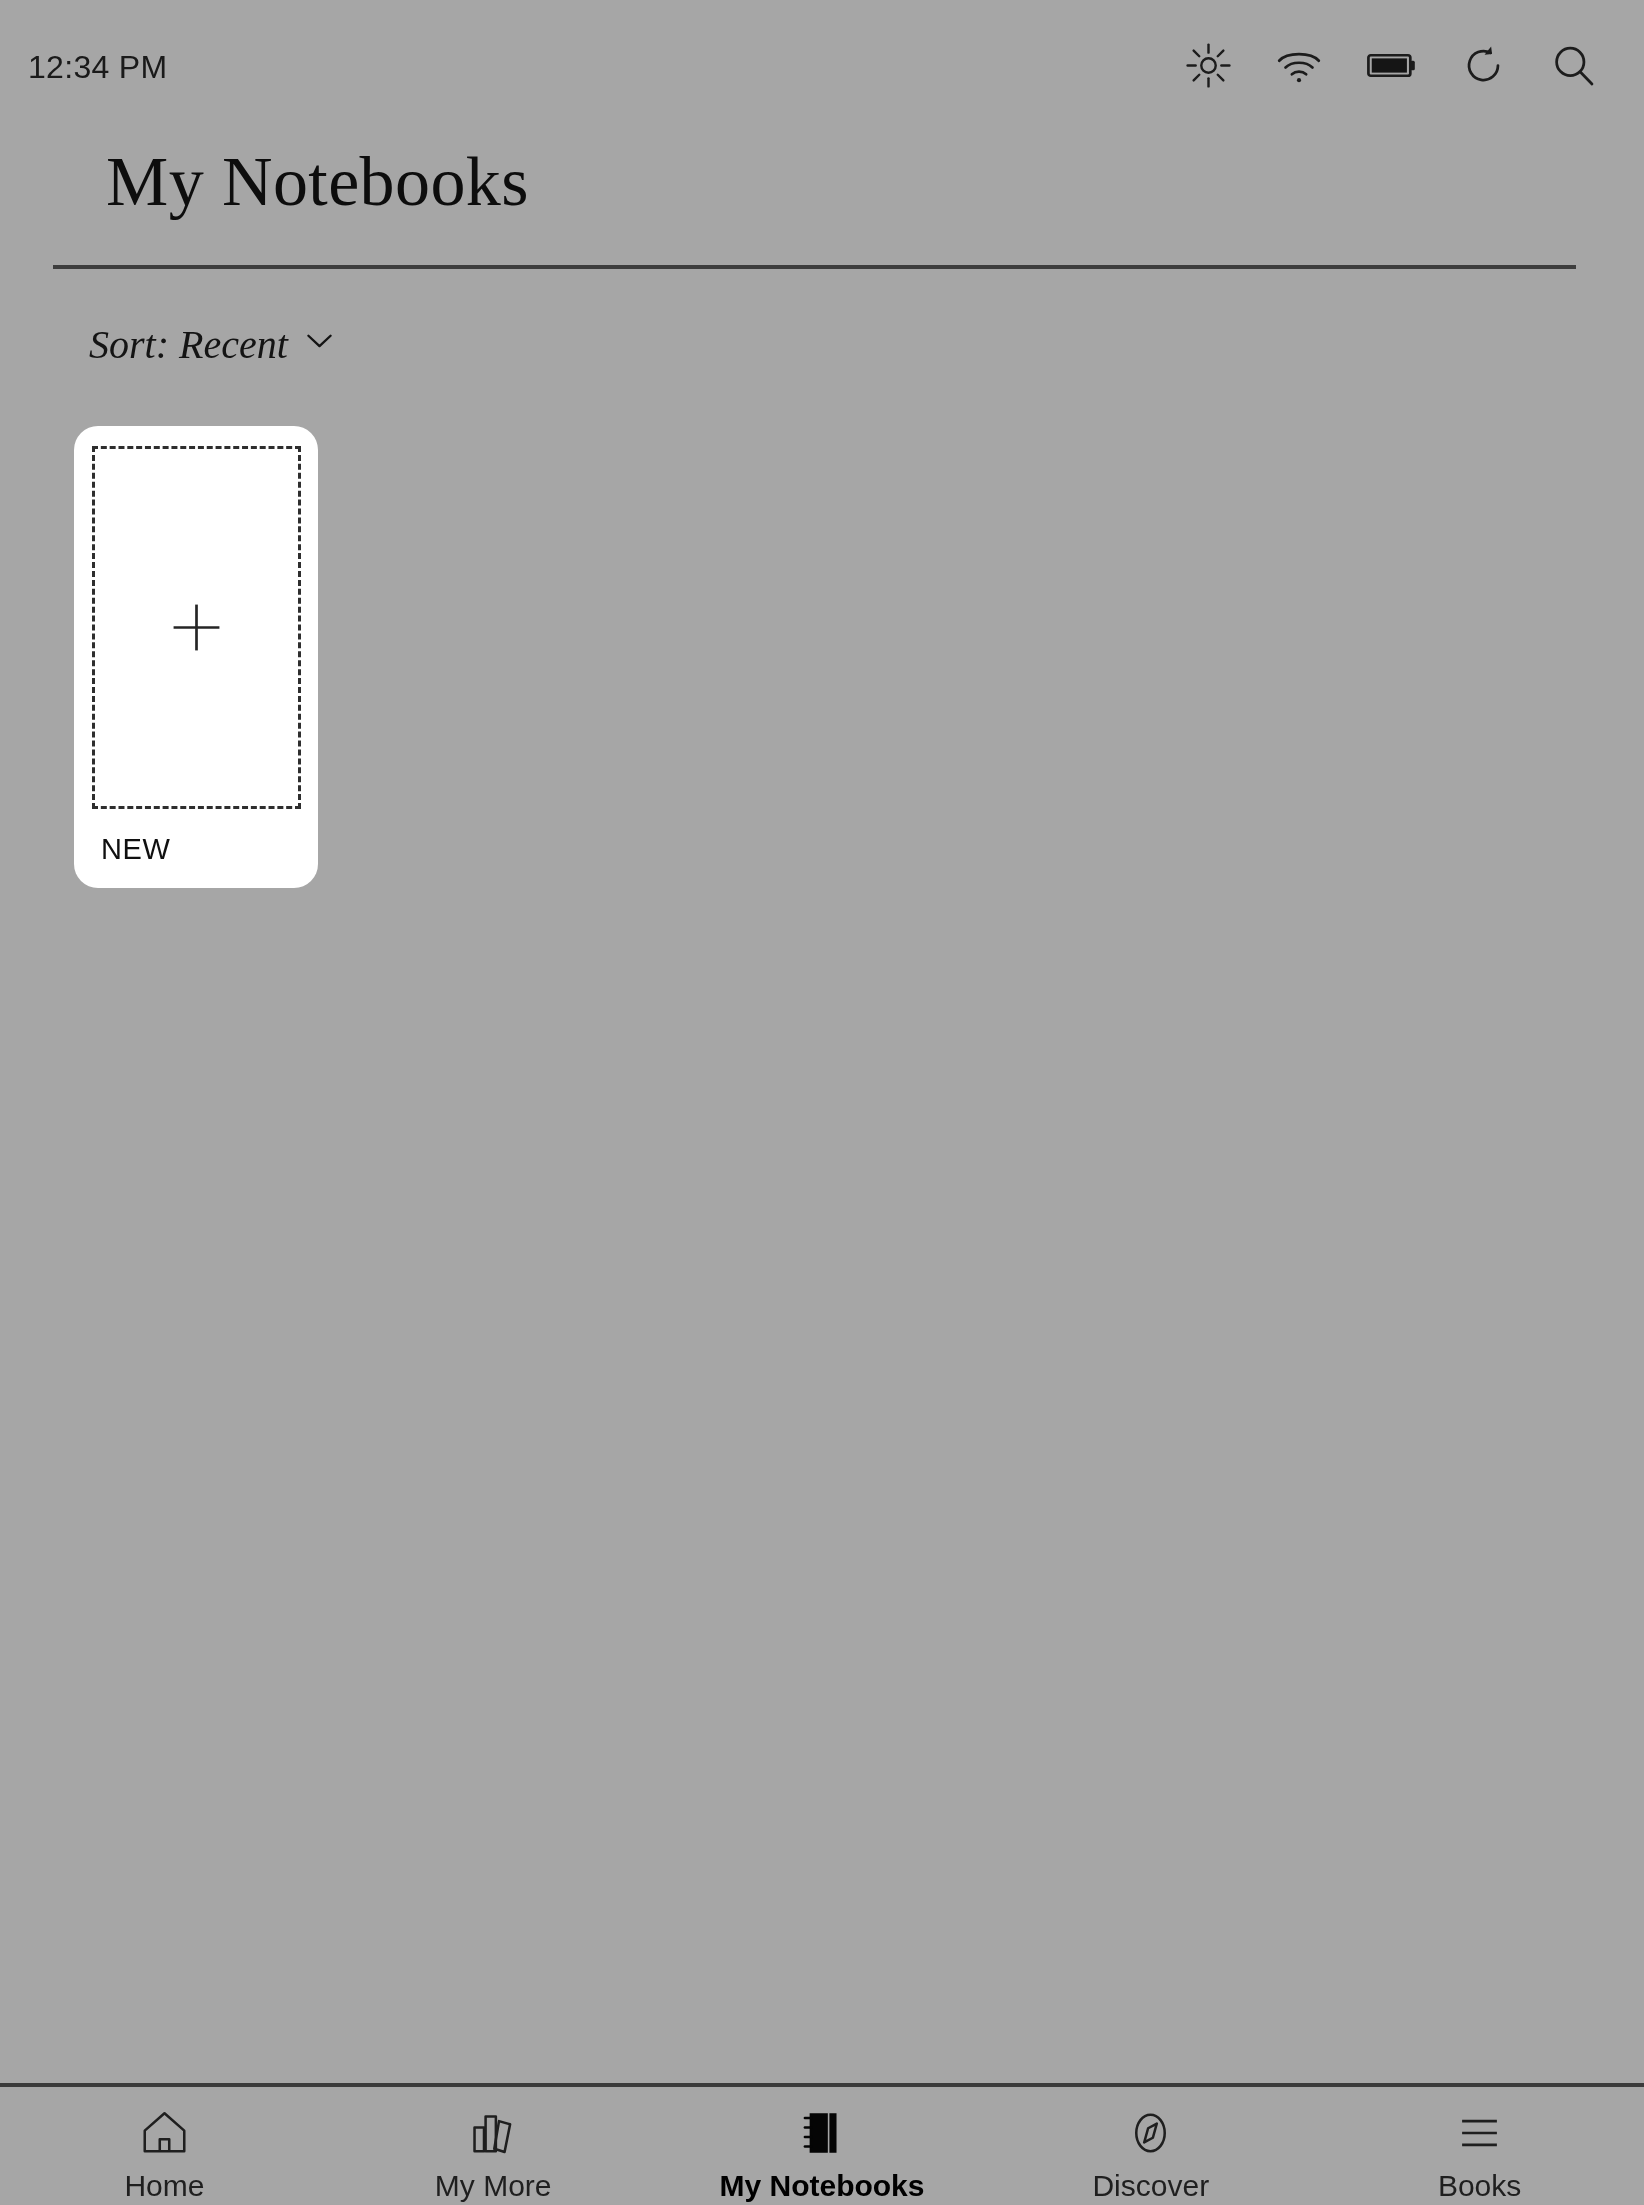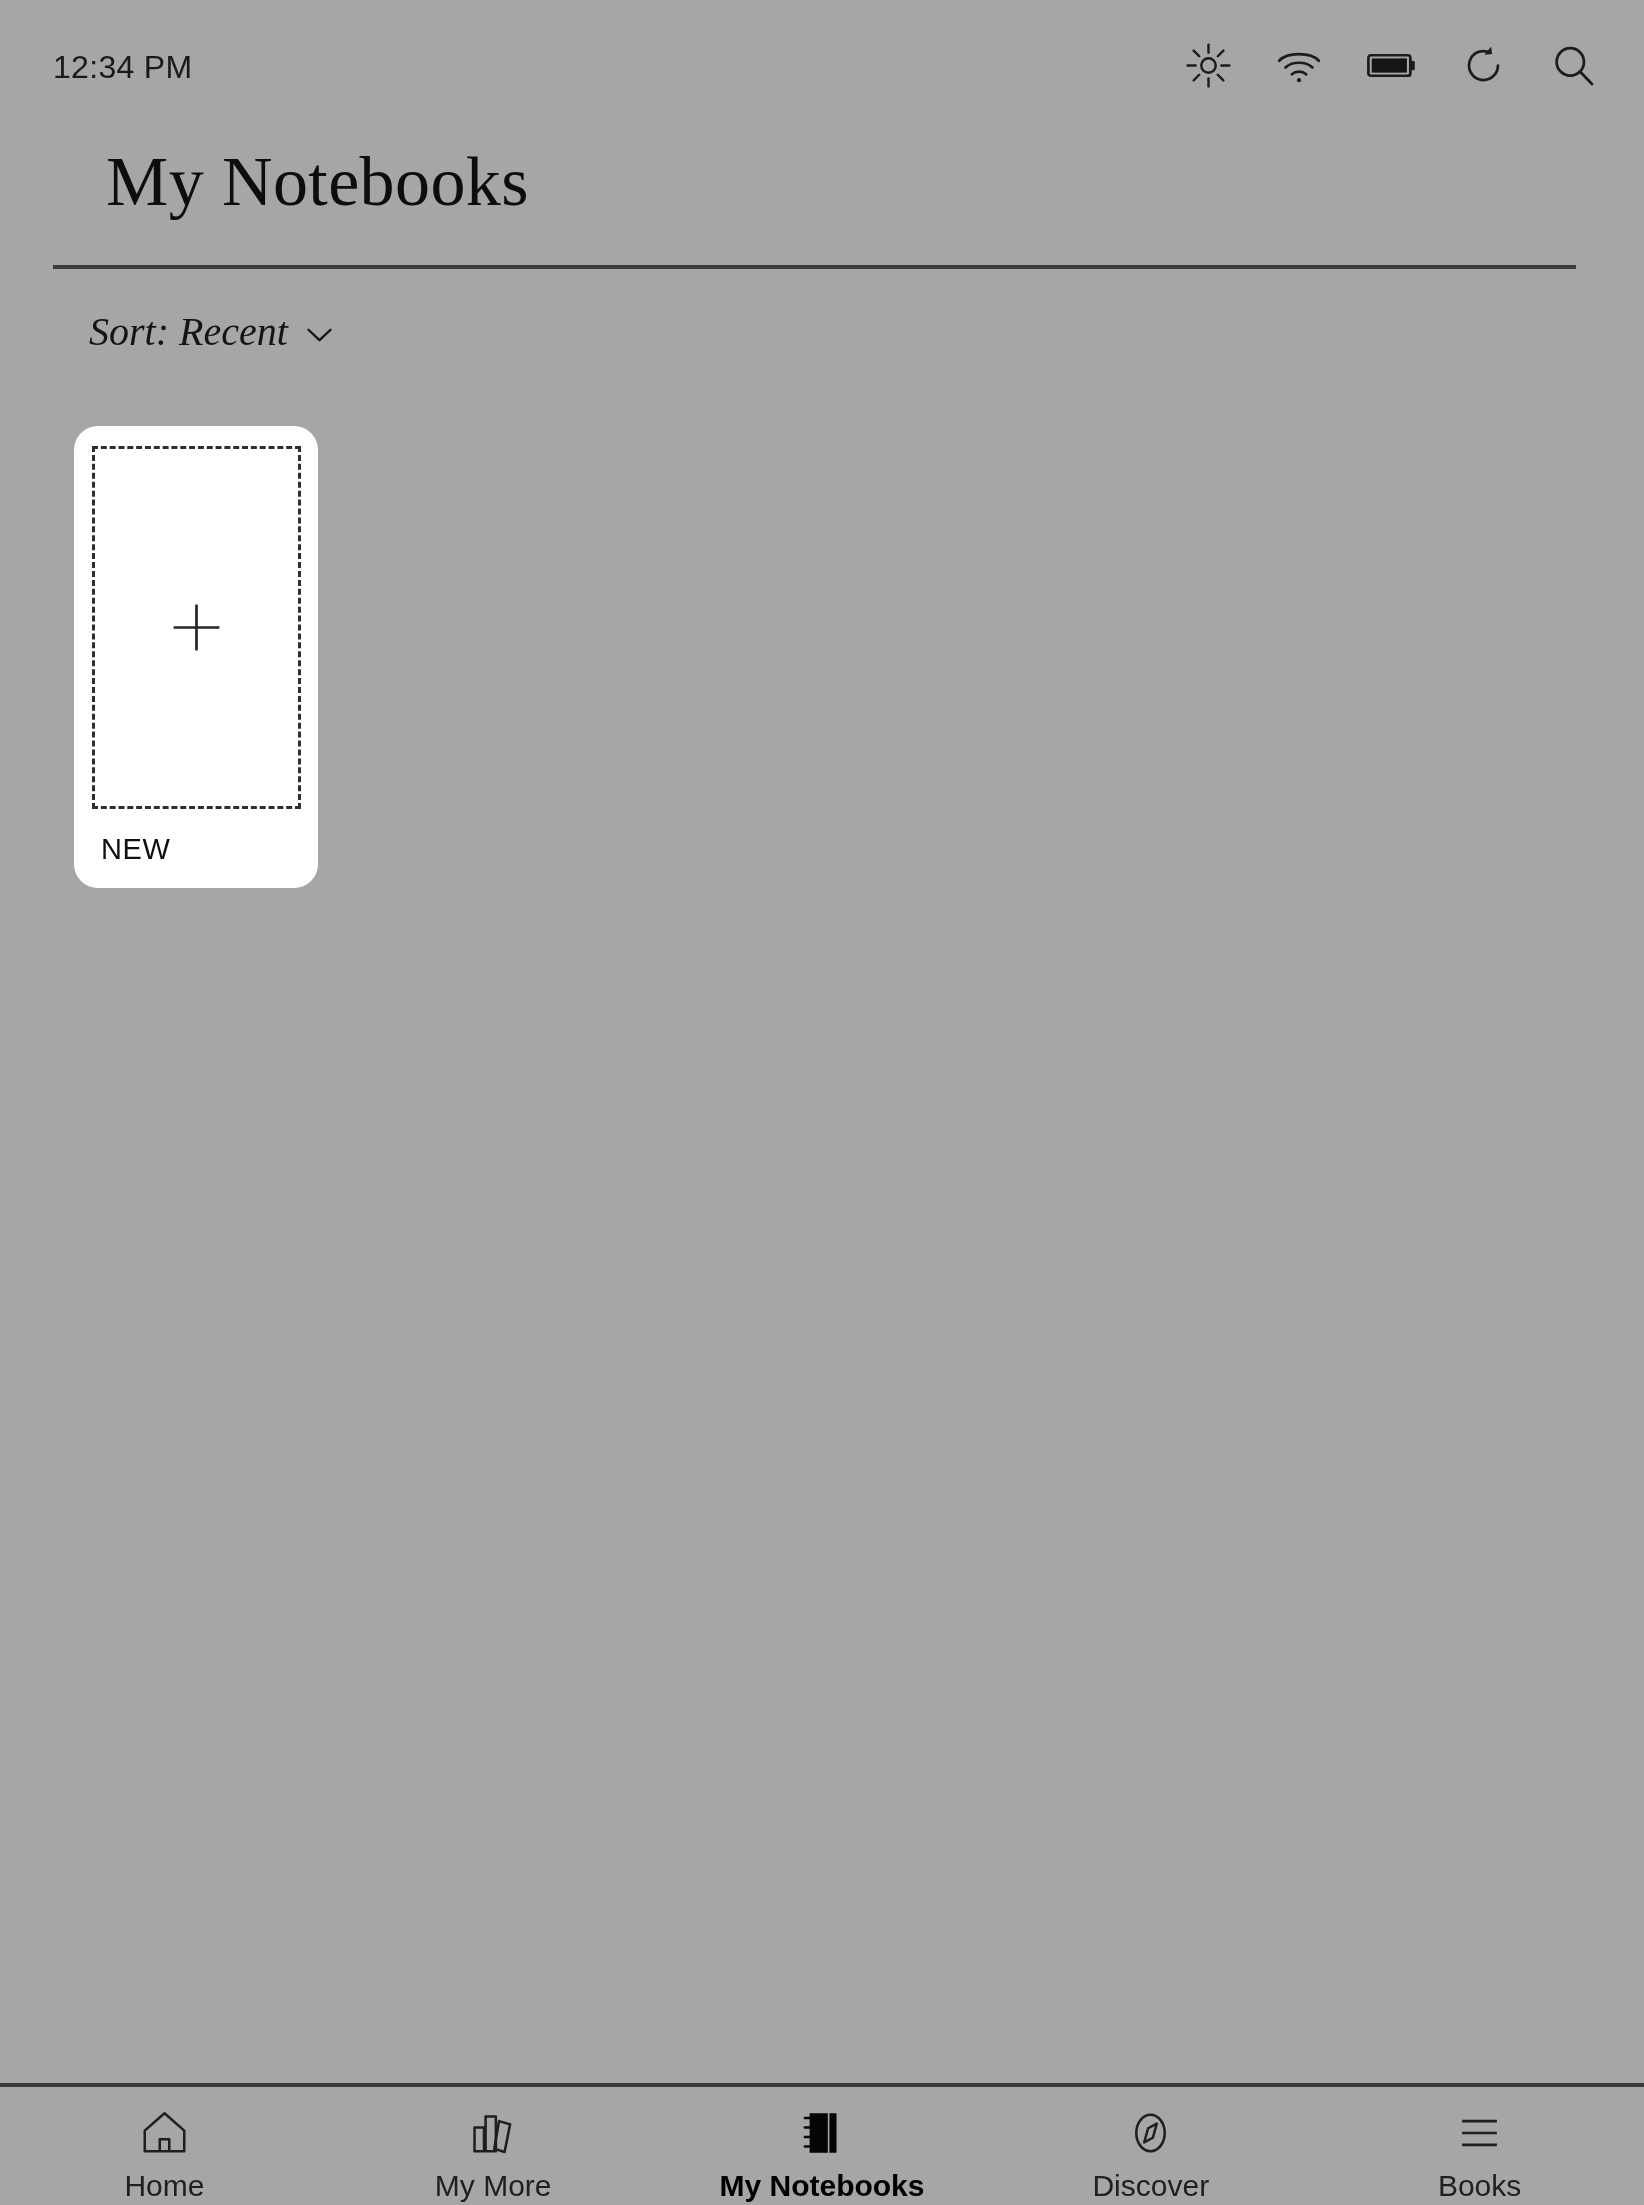--- a/index.html
+++ b/index.html
@@ -19,21 +19,21 @@
 
   
   .status-bar {
     position: absolute;
     top: 0; left: 0;
     width: 1644px;
     height: 127px;
     display: flex;
     align-items: center;
     justify-content: space-between;
-    padding: 0 48px 0 53px;
+    padding: 0 48px 0 28px;
   }
 
   .status-time {
     font-size: 32px;
     letter-spacing: 0.3px;
     color: #1a1a1a;
     line-height: 1;
     padding-top: 6.4px;
   }
 
@@ -83,20 +83,21 @@
     align-items: center;
     gap: 17.5px;
   }
 
   .sort-label {
     font-family: "Liberation Serif", serif;
     font-style: italic;
     font-size: 40px;
     color: #141414;
     line-height: 1;
+    margin-top: 13px;
   }
 
   .chevron-down {
     line-height: 0;
     padding-top: 4.8px;
   }
 
   
   .notebook-grid {
     position: absolute;

